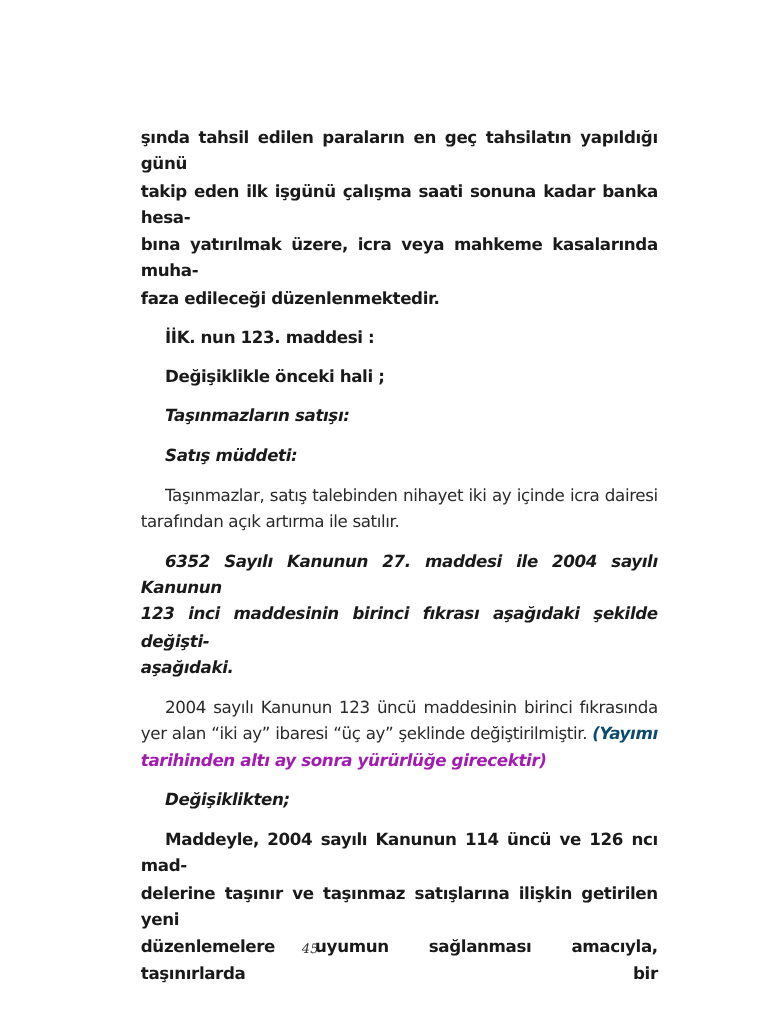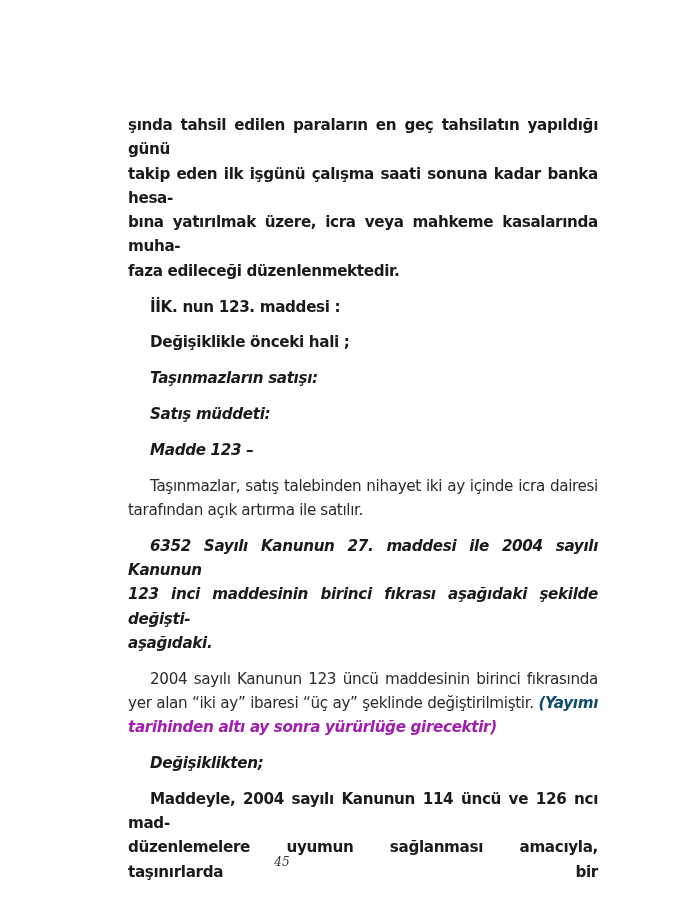--- a/index.html
+++ b/index.html
@@ -43,23 +43,20 @@
   </p>
 
   <p class="p b i indent">
     <span>Taşınmazların satışı:</span>
   </p>
 
   <p class="p b i indent">
     <span>Satış müddeti:</span>
   </p>
 
-  <p class="p b i indent">
-    <span>Madde 123 –</span>
-  </p>
 
   <p class="p light">
     <span class="line" style="text-indent:22px">Taşınmazlar, satış talebinden nihayet iki ay içinde icra dairesi</span>
     <span class="line last">tarafından açık artırma ile satılır.</span>
   </p>
 
   <p class="p b i">
     <span class="line" style="text-indent:22px">6352 Sayılı Kanunun 27. maddesi ile 2004 sayılı Kanunun</span>
     <span class="line">123 inci maddesinin birinci fıkrası aşağıdaki şekilde değişti-</span>
     <span class="line last">aşağıdaki.</span>
@@ -70,18 +67,19 @@
     <span class="line"><span>yer alan “iki ay” ibaresi “üç ay” şeklinde değiştirilmiştir.</span> <span class="b i" style="color:#0c4a6e">(Yayımı</span></span>
     <span class="line last b i" style="color:#a21caf">tarihinden altı ay sonra yürürlüğe girecektir)</span>
   </p>
 
   <p class="p b i indent">
     <span>Değişiklikten;</span>
   </p>
 
   <p class="p b">
     <span class="line" style="text-indent:22px">Maddeyle, 2004 sayılı Kanunun 114 üncü ve 126 ncı mad-</span>
+    <span class="line">delerine taşınır ve taşınmaz satışlarına ilişkin getirilen yeni</span>
     <span class="line">düzenlemelere uyumun sağlanması amacıyla, taşınırlarda bir</span>
 
   </p>
 </div>
 
 <div class="pagenum">45</div>
 
 </body></html>

